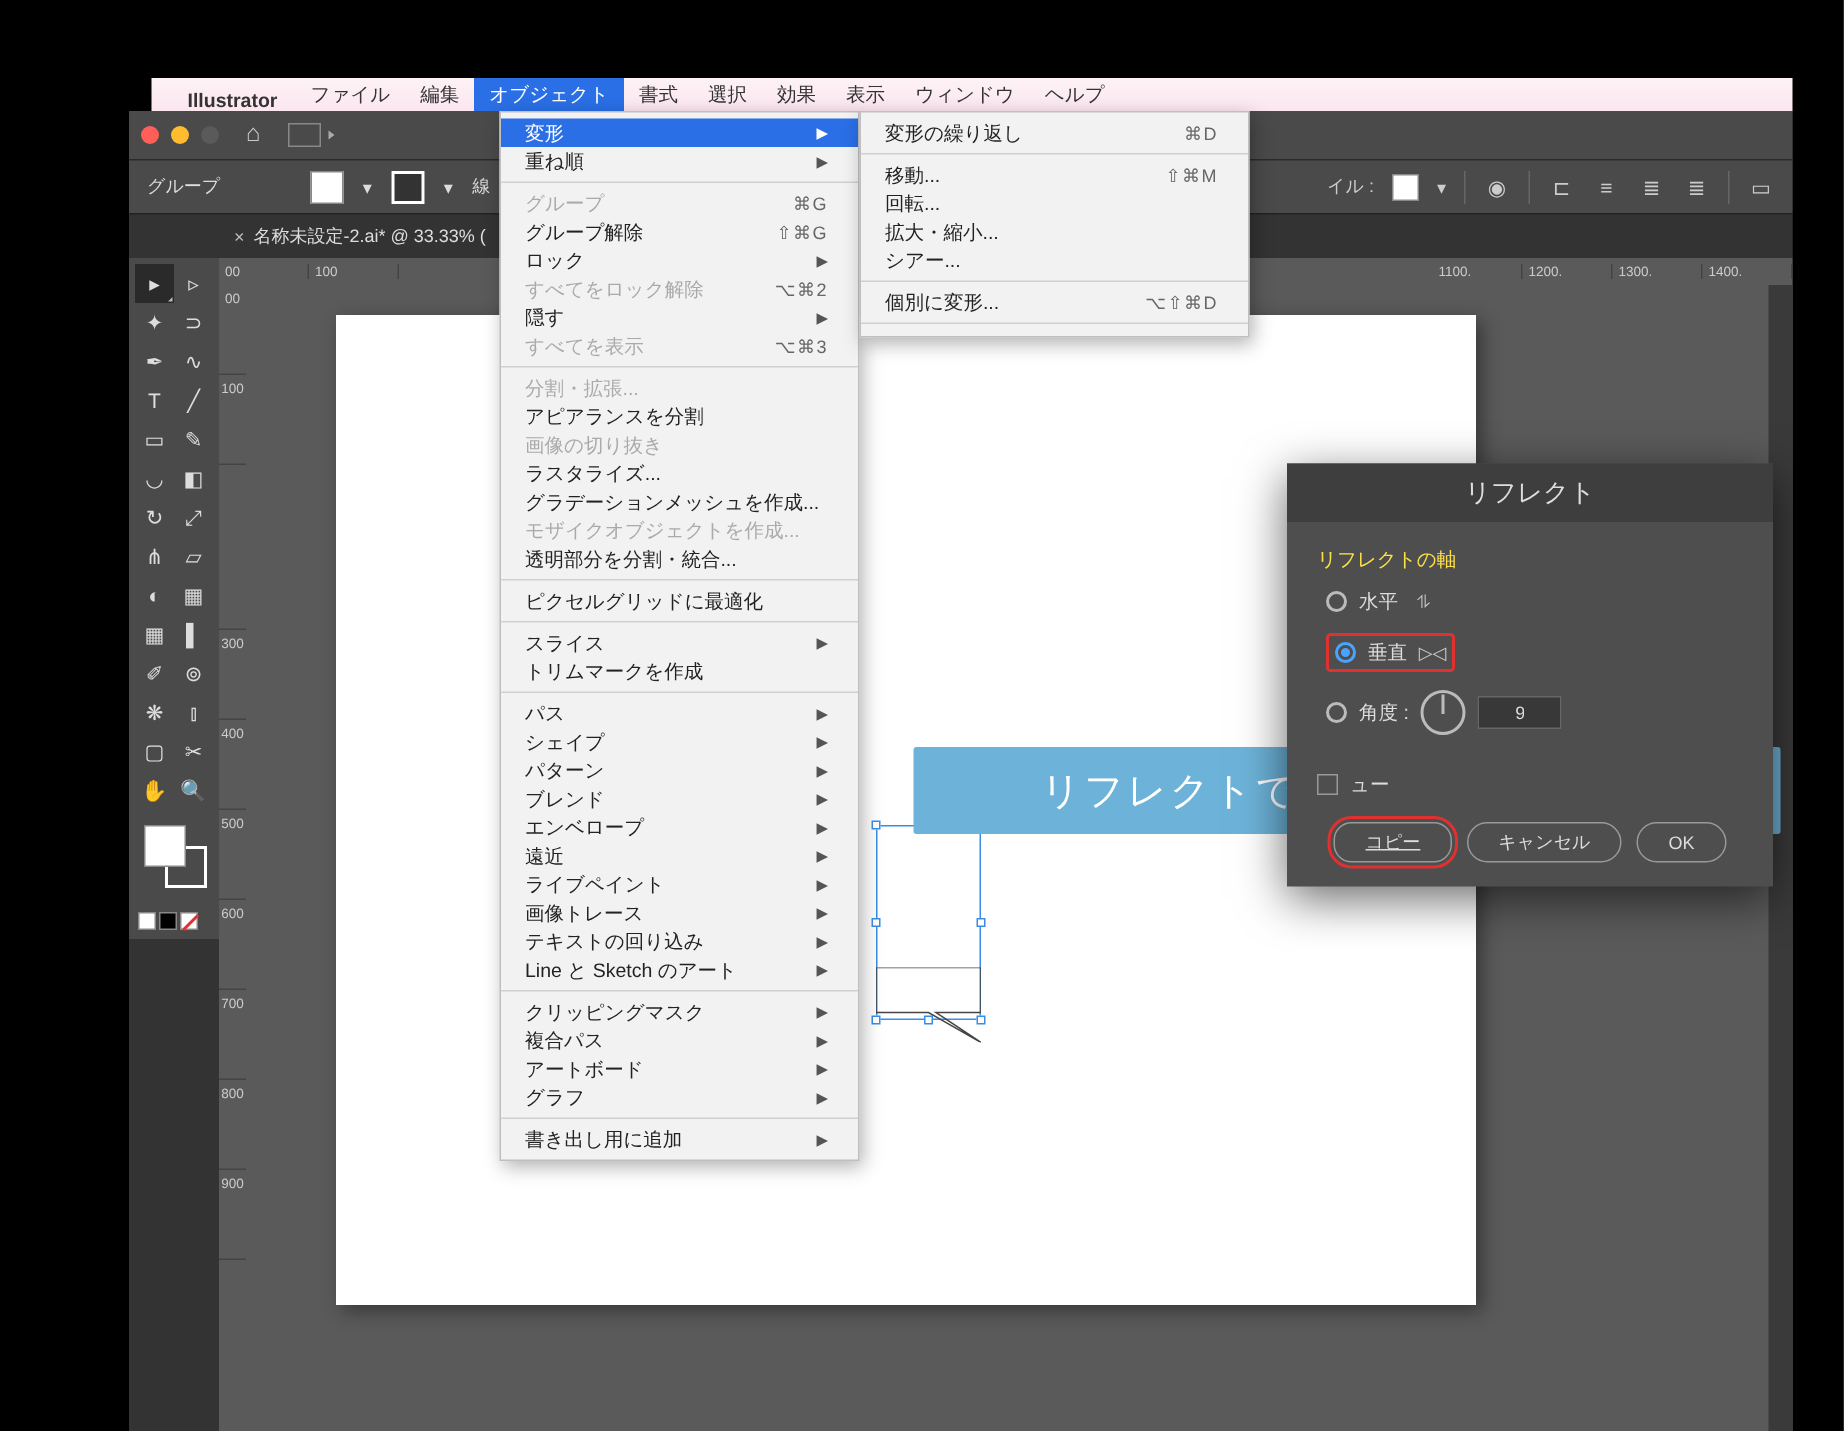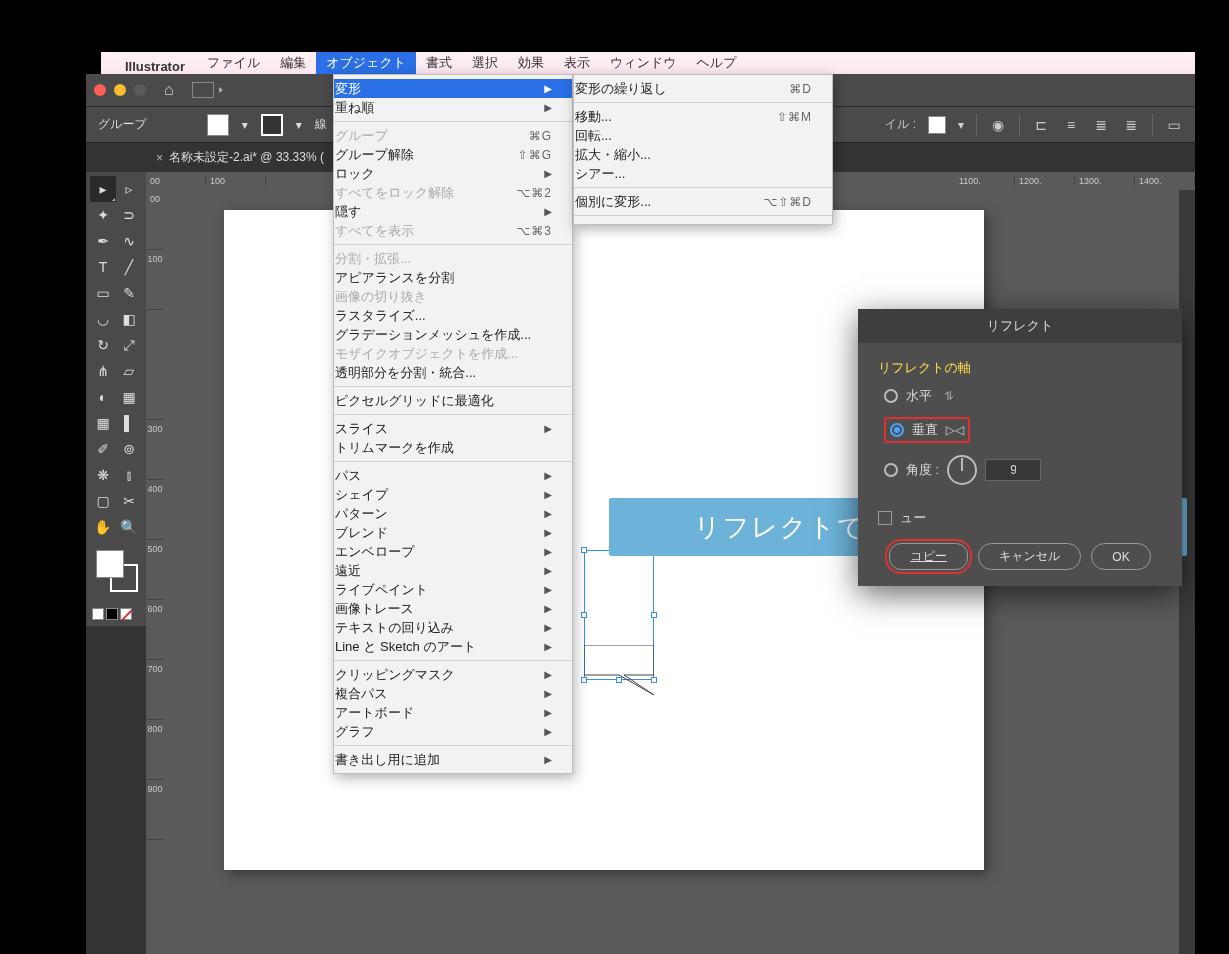--- a/index.html
+++ b/index.html
@@ -64,32 +64,32 @@
 .sel-handle { position: absolute; width: 6px; height: 6px; background: #fff; border: 1px solid #3a8de6; }
 .h-tl { top: -3px; left: -3px; } .h-tr { top: -3px; right: -3px; } .h-bl { bottom: -3px; left: -3px; } .h-br { bottom: -3px; right: -3px; }
 .h-ml { top: 50%; left: -3px; margin-top: -3px; } .h-mr { top: 50%; right: -3px; margin-top: -3px; }
 .h-tm { top: -3px; left: 50%; margin-left: -3px; } .h-bm { bottom: -3px; left: 50%; margin-left: -3px; }
 .obj-path { position: absolute; top: 95px; left: 0; }
 
 
 .menu-col { position: absolute; background: #f2f2f2; border: 1px solid #bfbfbf; box-shadow: 2px 4px 12px rgba(0,0,0,0.3); font-size: 13px; color: #222; padding: 4px 0; }
 .menu1 { top: 74px; left: 333px; width: 240px; }
 .menu2 { top: 74px; left: 573px; width: 260px; }
-.menu-row { display: flex; align-items: center; height: 19px; padding: 0 20px 0 1px; cursor: default; }
+.menu-row { display: flex; align-items: center; height: 19px; padding: 0 20px 0 16px; cursor: default; }
 .menu-row.hl { background: #2a6fe6; color: #fff; }
 .menu-row.disabled { color: #aaa; }
 .menu-sep { height: 1px; background: #d0d0d0; margin: 4px 0; }
 .menu-label { flex: 1; }
 .menu-arrow { font-size: 10px; color: #555; }
 .menu-row.hl .menu-arrow { color: #fff; }
 .menu-shortcut { font-size: 12px; color: #666; letter-spacing: 1px; }
 
 
 .dialog { position: absolute; top: 309px; left: 858px; width: 324px; background: #4e4e4e; box-shadow: 0 8px 30px rgba(0,0,0,0.6); color: #ddd; font-size: 13px; }
-.dialog-title { text-align: center; padding: 8px 0; background: #3e3e3e; font-size: 13px; }
+.dialog-title { text-align: center; padding: 8px 0; background: #3e3e3e; font-size: 17px; }
 .dialog-body { padding: 16px 20px; }
 .dialog-section-label { margin-bottom: 10px; color: #fde047; }
 .radio-row { display: flex; align-items: center; gap: 8px; margin-bottom: 12px; margin-left: 6px; }
 .radio { width: 14px; height: 14px; border-radius: 50%; border: 2px solid #bbb; display: flex; align-items: center; justify-content: center; }
 .radio.selected { border-color: #4aa3ff; }
 .radio.selected::after { content: ""; width: 6px; height: 6px; border-radius: 50%; background: #4aa3ff; }
 .axis-icon { width: 18px; height: 14px; display: inline-flex; align-items: center; justify-content: center; color: #ccc; font-size: 12px; }
 .angle-dial { width: 30px; height: 30px; border: 2px solid #bbb; border-radius: 50%; position: relative; }
 .angle-dial::after { content: ""; position: absolute; width: 2px; height: 13px; background: #bbb; top: 1px; left: 50%; margin-left: -1px; }
 .angle-input { background: #383838; color: #ddd; border: 1px solid #666; padding: 3px 24px; width: 56px; font-size: 12px; }

